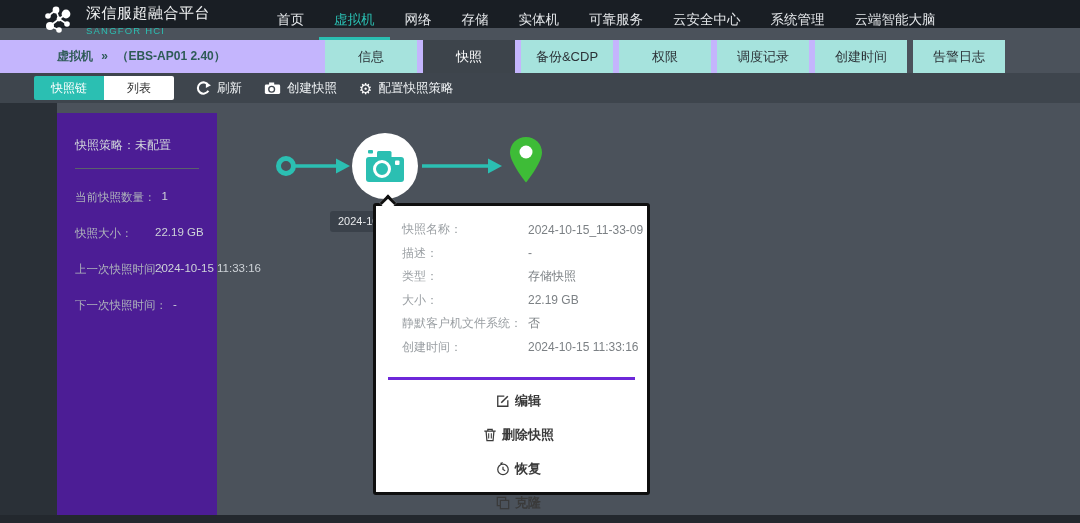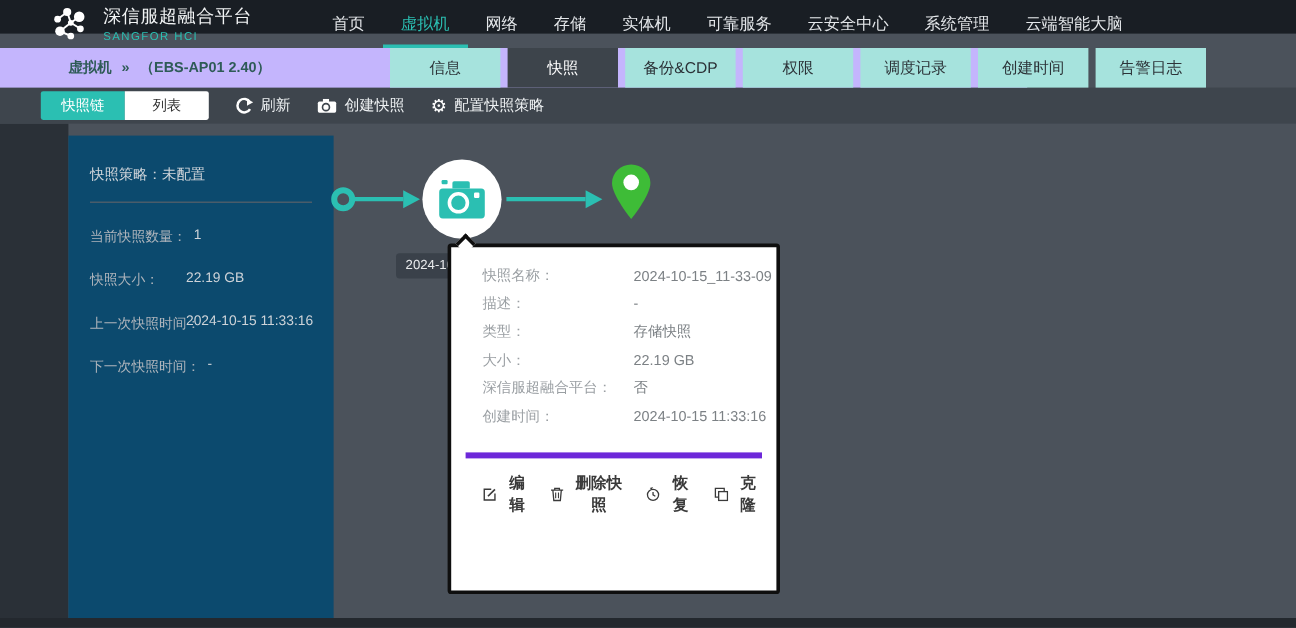--- a/index.html
+++ b/index.html
@@ -34,21 +34,21 @@
   .view-toggle { display:flex; }
   .toggle-btn { width:70px; height:24px; font-size:12px; border:none; cursor:pointer; font-family:inherit; }
   .toggle-btn.chain { background:#2bbfb2; color:#fff; border-radius:2px 0 0 2px; }
   .toggle-btn.list { background:#ffffff; color:#333; border-radius:0 2px 2px 0; }
   .tool-btn { display:flex; align-items:center; gap:6px; background:none; border:none; color:#eef1f3;
               font-size:12.5px; cursor:pointer; font-family:inherit; }
   .gear-glyph { font-size:15px; line-height:15px; color:#fff; }
 
   
   .leftstrip { position:absolute; left:0; top:103px; width:57px; height:420px; background:#2a3037; }
-  .sidebar { position:absolute; left:57px; top:113px; width:221px; height:402px; background:#0c4a6e; padding:0 18px; }
+  .sidebar { position:absolute; left:57px; top:113px; width:160px; height:402px; background:#4c1d95; padding:0 18px; }
   .sidebar-header { margin-top:24px; font-size:12px; color:#d0d5da; }
   .side-divider { border:none; border-top:1px solid #5a616a; margin-top:14px; }
   .side-row { display:flex; margin-top:21px; font-size:11.5px; }
   .side-row .lbl { color:#aeb4bb; min-width:74px; margin-right:6px; white-space:nowrap; }
   .side-row .val { color:#ced3d8; white-space:nowrap; }
   .bottomstrip { position:absolute; left:0; top:515px; width:1080px; height:8px; background:#23282e; }
 
   
   .chain-svg { position:absolute; left:270px; top:130px; }
   .camera-node { position:absolute; left:352px; top:133px; width:66px; height:66px; border-radius:50%;
@@ -60,22 +60,22 @@
 
   
   .popup { position:absolute; left:373px; top:203px; width:277px; height:292px; background:#ffffff;
            border:3px solid #0f0f0f; border-radius:3px; z-index:10; }
   .popup-caret { position:absolute; top:-9px; left:6px; width:12px; height:12px; background:#ffffff;
                  border-top:3px solid #0f0f0f; border-left:3px solid #0f0f0f; transform:rotate(45deg); }
   .p-rows { margin-top:12px; }
   .p-row { display:flex; align-items:center; height:23.5px; padding:0 10px 0 26px; font-size:12px; }
   .p-row .lbl { color:#9a9fa3; width:126px; flex:0 0 126px; white-space:nowrap; }
   .p-row .val { color:#7c8185; white-space:nowrap; }
-  .p-actions { margin:18px 12px 0 12px; border-top:5px solid #6d28d9; padding:12px 0 0 14px;
-               display:flex; align-items:center; gap:16px; }
+  .p-actions { margin:18px 12px 0 12px; border-top:3px solid #6d28d9; padding:12px 0 0 14px;
+               display:flex; align-items:center; gap:16px;flex-direction:column; }
   .p-action { display:flex; align-items:center; gap:5px; background:none; border:none; cursor:pointer;
               font-size:13px; font-weight:bold; color:#3a3a3a; font-family:inherit; }
 </style>
 </head>
 <body>
 
 <div class="page">
 
   <header class="topbar">
     <div class="brand">
@@ -222,21 +222,21 @@
       </div>
       <div class="p-row">
         <span class="lbl">类型：</span>
         <span class="val">存储快照</span>
       </div>
       <div class="p-row">
         <span class="lbl">大小：</span>
         <span class="val">22.19 GB</span>
       </div>
       <div class="p-row">
-        <span class="lbl">深信服超融合平台：</span>
+        <span class="lbl">静默客户机文件系统：</span>
         <span class="val">否</span>
       </div>
       <div class="p-row">
         <span class="lbl">创建时间：</span>
         <span class="val">2024-10-15 11:33:16</span>
       </div>
     </div>
     <div class="p-actions">
       <button class="p-action">
         <svg width="14" height="14" viewBox="0 0 16 16">

